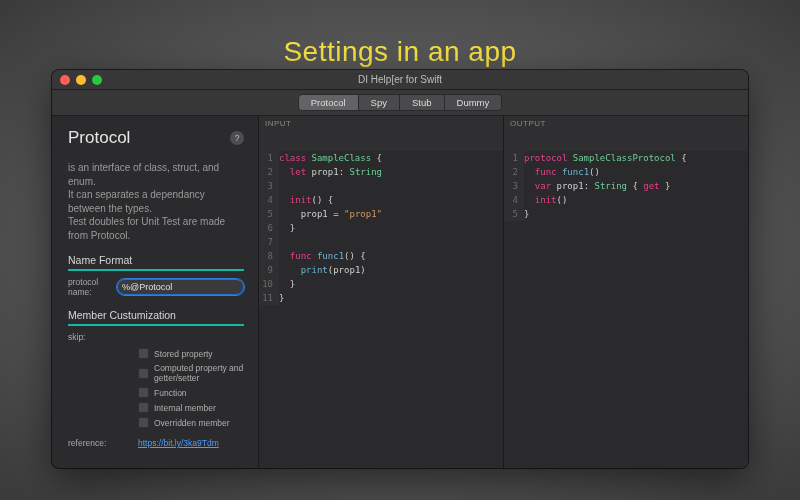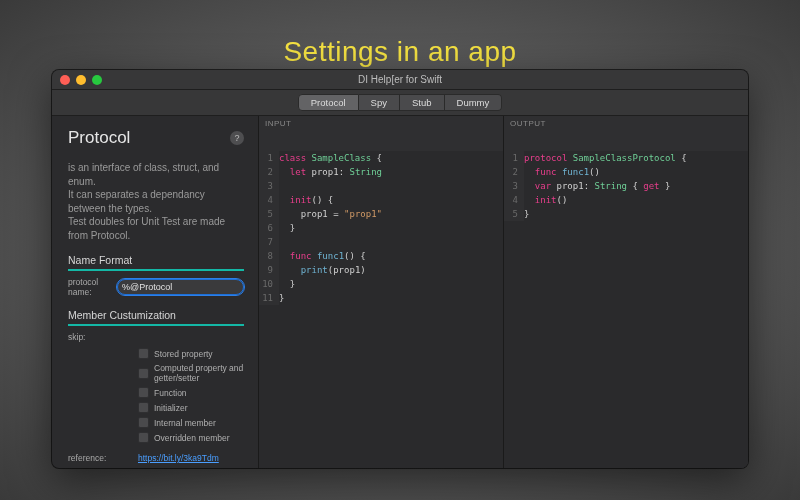--- a/index.html
+++ b/index.html
@@ -153,24 +153,20 @@
         <div class="chk-row">
             <div class="chk"></div>
             <div class="chk-lab">Computed property and getter/setter</div>
           </div>
         <div class="chk-row">
             <div class="chk"></div>
             <div class="chk-lab">Function</div>
           </div>
         <div class="chk-row">
             <div class="chk"></div>
-            <div class="chk-lab">Initializer</div>
-          </div>
-        <div class="chk-row">
-            <div class="chk"></div>
             <div class="chk-lab">Internal member</div>
           </div>
         <div class="chk-row">
             <div class="chk"></div>
             <div class="chk-lab">Overridden member</div>
           </div>
       </div>
 
       <div class="ref">
         <div class="lab">reference:</div>

